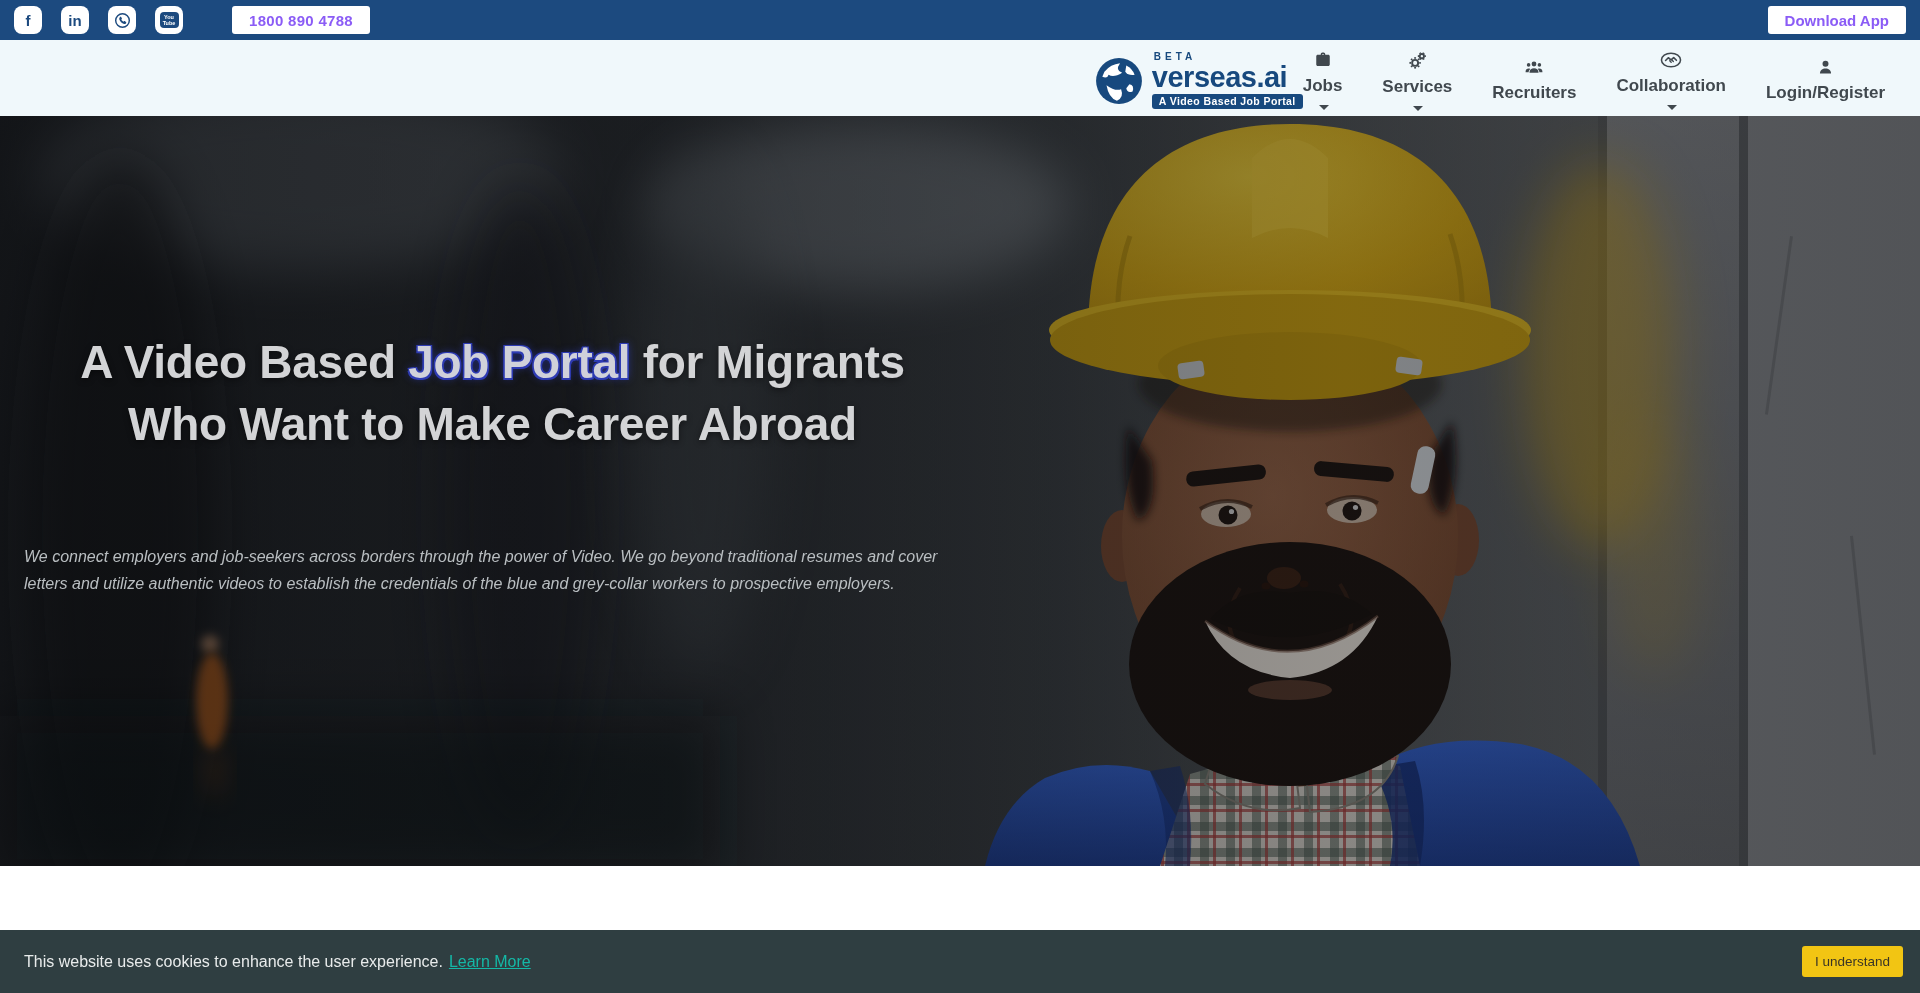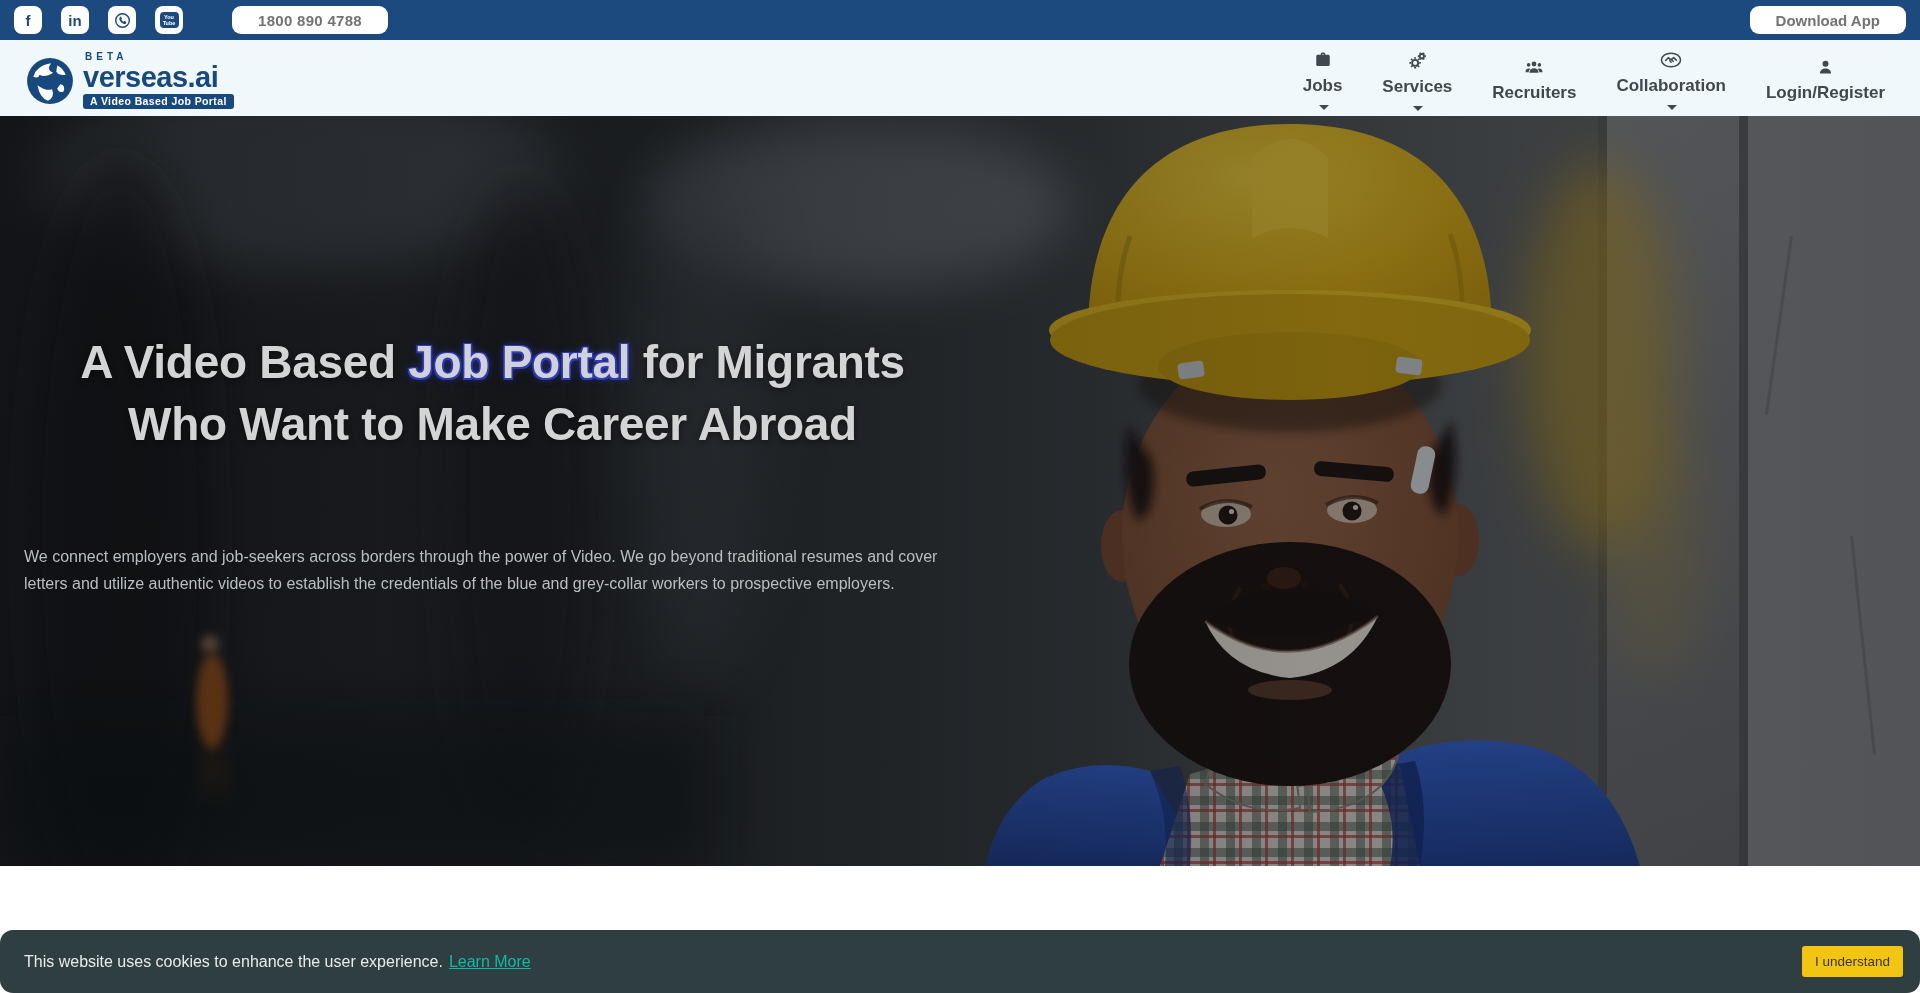--- a/index.html
+++ b/index.html
@@ -8,28 +8,28 @@
   
   .topbar{position:absolute;top:0;left:0;width:100%;height:40px;background:#1c4a7f;
     display:flex;align-items:center;padding:0 14px;box-sizing:border-box;}
   .topbar-left{display:flex;align-items:center;gap:19px;}
   .social-btn{width:28px;height:28px;background:#ffffff;border-radius:8px;display:flex;
     align-items:center;justify-content:center;color:#1c4a7f;font-weight:bold;font-size:15px;cursor:pointer;}
   .social-btn svg{display:block;}
   .yt-badge{background:#1c4a7f;border-radius:4px;width:19px;height:16px;display:flex;flex-direction:column;
     align-items:center;justify-content:center;line-height:6px;}
   .yt-badge span{color:#fff;font-size:5.5px;font-weight:bold;display:block;}
-  .pill{background:#ffffff;color:#737373;border-radius:9px;height:28px;display:flex;align-items:center;
-    padding:0 26px;font-size:15px;font-weight:bold;cursor:pointer;border:none;}
+  .pill{background:#ffffff;color:#8b5cf6;border-radius:3px;height:28px;display:flex;align-items:center;
+    padding:0 17px;font-size:15px;font-weight:bold;cursor:pointer;border:none;}
   .phone-pill{margin-left:30px;letter-spacing:.3px;}
   .topbar-right{margin-left:auto;}
 
   
   .navbar{position:absolute;top:40px;left:0;width:100%;height:81px;background:#f0f8fb;
-    display:flex;align-items:center;justify-content:space-between;padding:0 35px 0 25px;box-sizing:border-box;}
+    display:flex;align-items:center;justify-content:flex-end;padding:0 35px 0 25px;box-sizing:border-box;}
   .brand{display:flex;align-items:center;gap:8px;cursor:pointer;}
   .brand-text{display:flex;flex-direction:column;line-height:1;}
   .brand-beta{font-size:10px;letter-spacing:4px;color:#17497e;font-weight:bold;margin-left:2px;}
   .brand-name{font-size:29px;font-weight:bold;color:#17497e;letter-spacing:-0.5px;margin:1px 0 2px 0;}
   .brand-tagline{background:#17497e;color:#ffffff;font-size:10.5px;font-weight:bold;border-radius:3px;
     padding:2.5px 7px;letter-spacing:.4px;align-self:flex-start;}
   .nav-list{display:flex;align-items:center;gap:40px;}
   .nav-item{display:flex;align-items:center;gap:7px;color:#40484e;font-size:17px;font-weight:bold;cursor:pointer;flex-direction:column;}
   .nav-item svg{display:block;}
   .caret{width:0;height:0;border-left:5px solid transparent;border-right:5px solid transparent;
@@ -38,25 +38,25 @@
   
   .hero{position:absolute;top:116px;left:0;width:1920px;height:750px;overflow:hidden;background:#2b2d30;}
   .hero-art{position:absolute;top:0;left:0;}
   .hero-overlay{position:absolute;inset:0;
     background:linear-gradient(to right, rgba(8,10,14,.60) 0%, rgba(8,10,14,.50) 35%, rgba(10,12,16,.40) 70%, rgba(10,12,16,.46) 100%);}
   .hero-heading{position:absolute;left:20px;top:184px;width:945px;text-align:center;
     font-size:46px;line-height:62px;font-weight:bold;color:#d3d4d6;letter-spacing:-.3px;
     text-shadow:0 2px 6px rgba(0,0,0,.45);}
   .hero-heading .hl{color:#d0d1da;
     text-shadow:-1.5px -1.5px 0 #2e3bb3, 1.5px -1.5px 0 #2e3bb3, -1.5px 1.5px 0 #2e3bb3, 1.5px 1.5px 0 #2e3bb3, 0 0 9px rgba(46,59,179,.85);}
-  .hero-paragraph{position:absolute;left:24px;top:411px;width:920px;font-size:16px;line-height:27px;color:#b9bec1;}
+  .hero-paragraph{position:absolute;left:24px;top:411px;width:920px;font-size:16px;line-height:27px;color:#b9bec1;font-style:italic;}
 
   
   .cookie{position:absolute;left:0;bottom:0;width:100%;height:63px;background:#2f3e41;
-    display:flex;align-items:center;padding:0 17px 0 24px;box-sizing:border-box;z-index:20;border-radius:13px;}
+    display:flex;align-items:center;padding:0 17px 0 24px;box-sizing:border-box;z-index:20;}
   .cookie-text{color:#e8ebeb;font-size:16px;}
   .cookie-link{color:#14b8a6;text-decoration:underline;margin-left:6px;cursor:pointer;font-size:16px;}
   .cookie-accept{margin-left:auto;background:#f2c513;color:#3a3526;border:none;border-radius:3px;
     height:31px;padding:0 13px;font-size:13.5px;font-family:"Liberation Sans",sans-serif;cursor:pointer;}
 </style>
 </head>
 <body>
 
 <div class="page">
 

